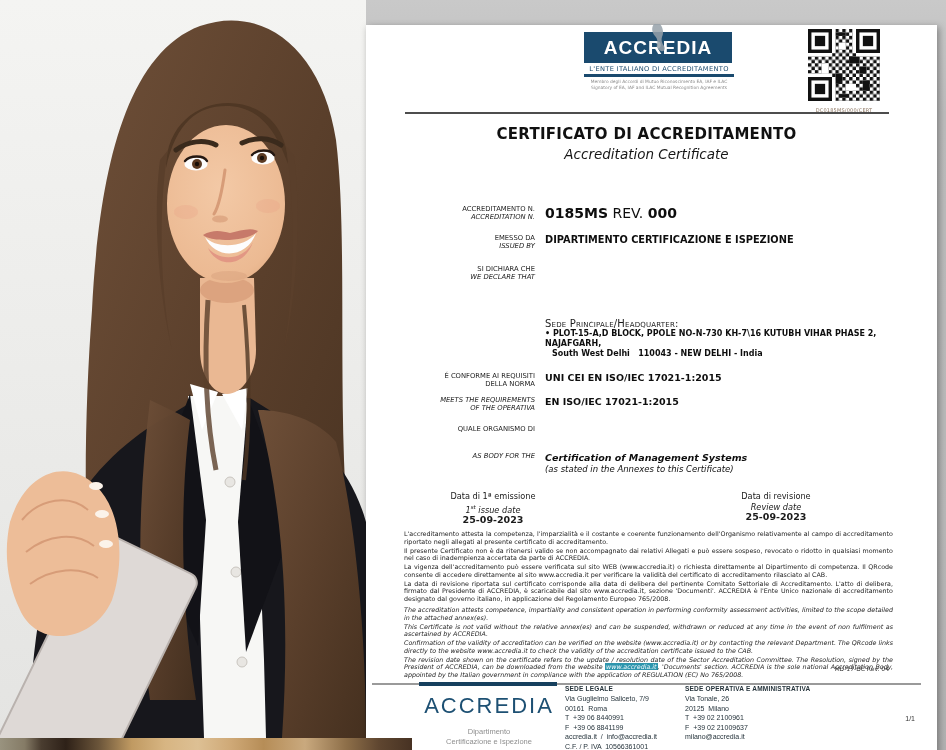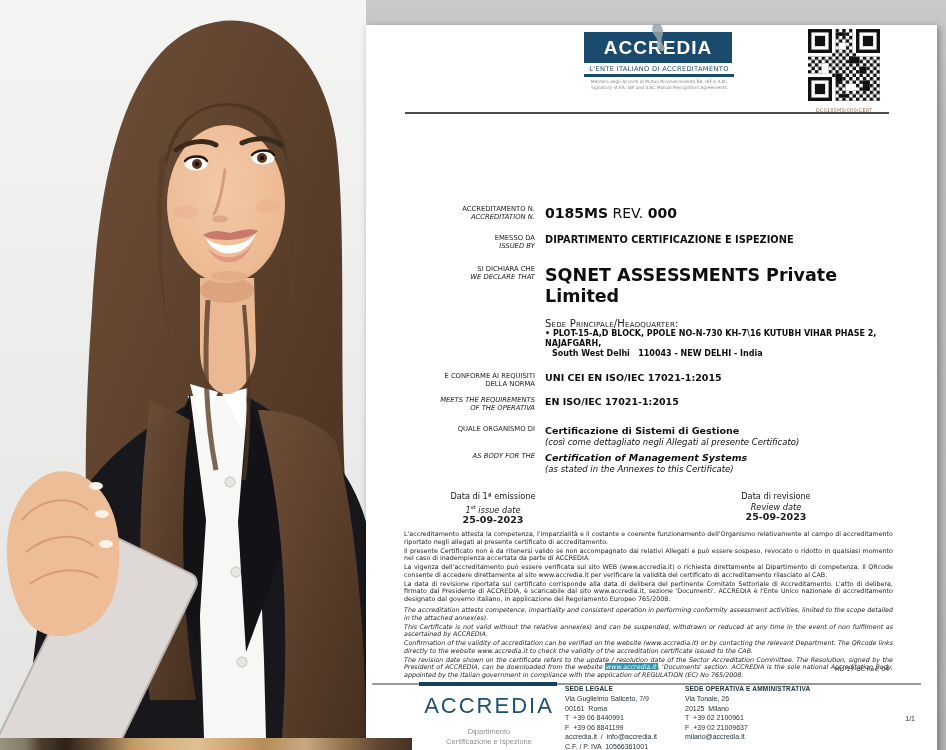--- a/index.html
+++ b/index.html
@@ -217,20 +217,24 @@
           <rect x="42" y="21" width="21" height="3" fill="#fff"></rect>
         <rect x="0" y="39" width="21" height="3" fill="#fff"></rect>
           <rect x="21" y="42" width="3" height="21" fill="#fff"></rect>
       </g>
     </svg>
     <div class="qr-label">DC0185MS/000/CERT</div>
   </div>
 
   <div class="abs rule"></div>
 
+  <div class="abs title">
+    <div class="title-main">CERTIFICATO DI ACCREDITAMENTO</div>
+    <div class="title-sub">Accreditation Certificate</div>
+  </div>
 
   <div class="abs frow" style="top:180px">
     <div class="flabel">
       <div>ACCREDITAMENTO N.</div>
       <div class="en">ACCREDITATION N.</div>
     </div>
     <div class="fvalue acc-value"><span>0185MS</span><span class="rev"> REV. </span><span>000</span></div>
   </div>
 
   <div class="abs frow" style="top:209px">
@@ -239,21 +243,20 @@
       <div class="en">ISSUED BY</div>
     </div>
     <div class="fvalue" style="font-size:9.8px">DIPARTIMENTO CERTIFICAZIONE E ISPEZIONE</div>
   </div>
 
   <div class="abs frow" style="top:240px">
     <div class="flabel">
       <div>SI DICHIARA CHE</div>
       <div class="en">WE DECLARE THAT</div>
     </div>
-    <div class="fvalue company">SQNET ASSESSMENTS Private Limited</div>
   </div>
 
   <div class="abs frow" style="top:293px">
     <div class="flabel"></div>
     <div class="fvalue" style="font-weight:normal">
       <div class="hq-head">Sede Principale/Headquarter:</div>
       <div class="hq-line"><span>• </span><span>PLOT-15-A,D BLOCK, PPOLE NO-N-730 KH-7\16 KUTUBH VIHAR PHASE 2,  NAJAFGARH,</span></div>
       <div class="hq-line hq-line2">South West Delhi   110043 - NEW DELHI - India</div>
     </div>
   </div>
@@ -270,24 +273,20 @@
     <div class="flabel">
       <div class="en">MEETS THE REQUIREMENTS</div>
       <div class="en">OF THE OPERATIVA</div>
     </div>
     <div class="fvalue">EN ISO/IEC 17021-1:2015</div>
   </div>
 
   <div class="abs frow" style="top:400px">
     <div class="flabel">
       <div>QUALE ORGANISMO DI</div>
-    </div>
-    <div class="fvalue">
-      <div>Certificazione di Sistemi di Gestione</div>
-      <div class="note">(così come dettagliato negli Allegati al presente Certificato)</div>
     </div>
   </div>
 
   <div class="abs frow" style="top:427px">
     <div class="flabel">
       <div class="en">AS BODY FOR THE</div>
     </div>
     <div class="fvalue val-italic">
       <div>Certification of Management Systems</div>
       <div class="note">(as stated in the Annexes to this Certificate)</div>

